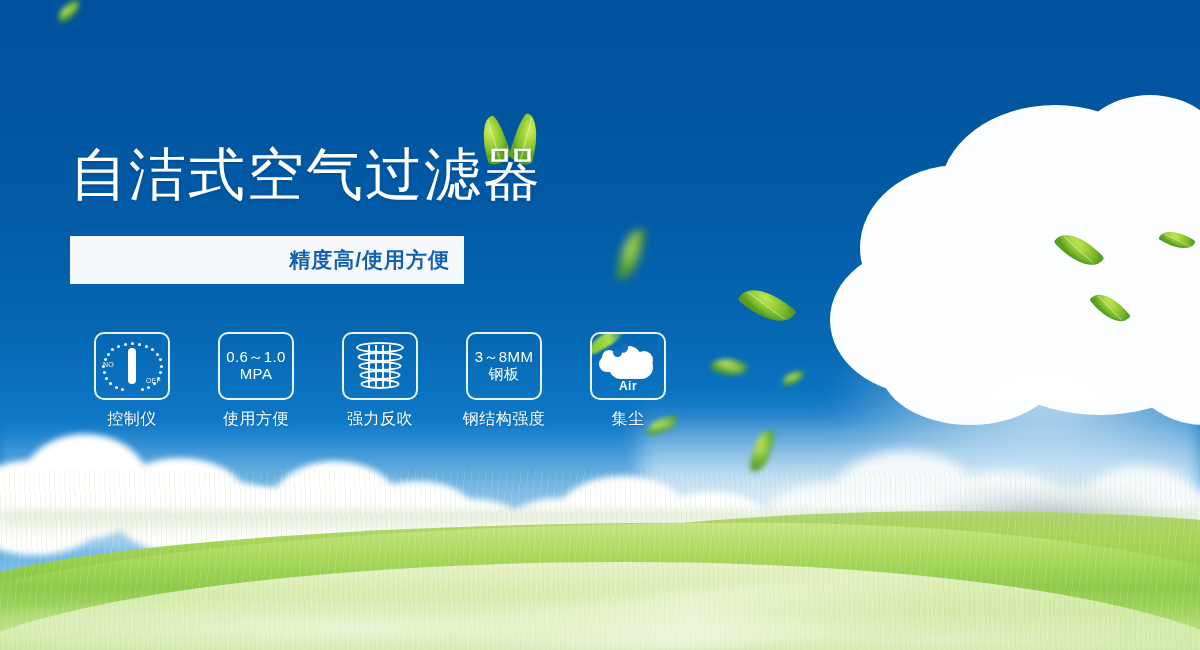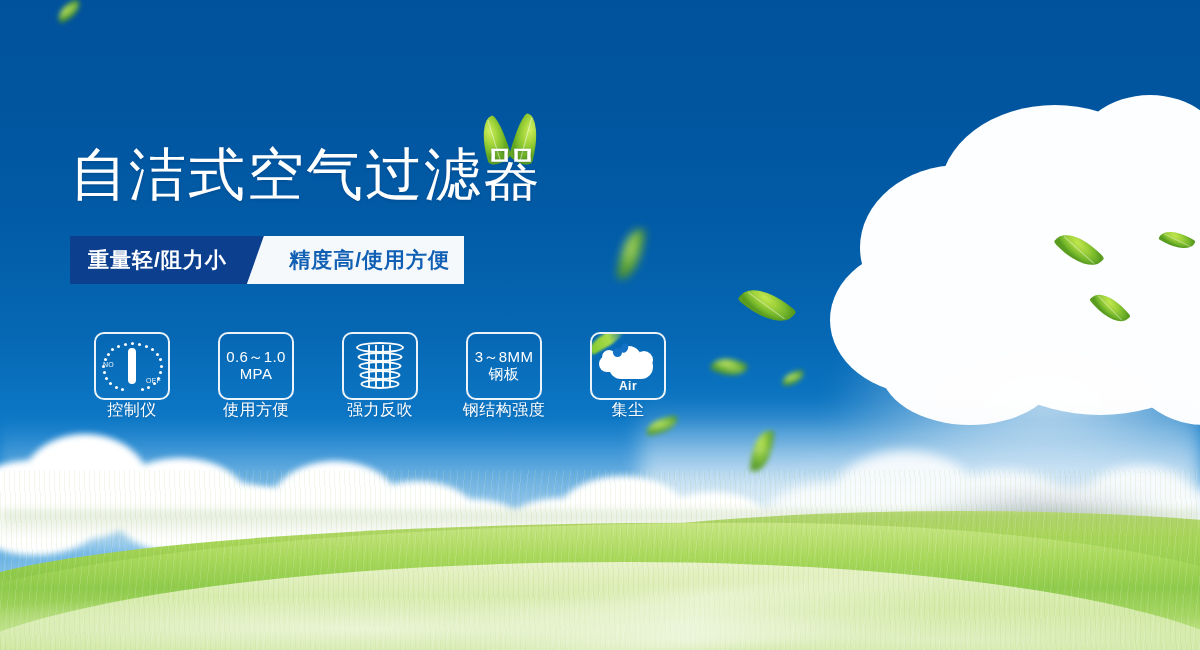--- a/index.html
+++ b/index.html
@@ -252,21 +252,21 @@
     border-radius:10px;
     display:flex;flex-direction:column;align-items:center;justify-content:center;
     color:#ffffff;
     position:relative;
     overflow:hidden;
   }
   .fbox .txt{
     font-size:15px;line-height:1.12;font-weight:400;text-align:center;letter-spacing:.4px;
   }
   .flabel{
-    margin-top:0;
+    margin-top:9px;
     color:#ffffff;
     font-size:16px;font-weight:400;letter-spacing:.5px;
     text-shadow:0 1px 2px rgba(0,40,90,.25);
     white-space:nowrap;
   }
 
   
   .gauge{position:relative;width:60px;height:54px;}
   .gauge .dot{position:absolute;width:3px;height:3px;border-radius:50%;background:#fff;}
   .gauge .needle{
@@ -404,21 +404,20 @@
   <div class="sprout-l">
       <i class="midrib"></i>
     </div>
   <div class="sprout-r">
       <i class="midrib"></i>
     </div>
 
   <div class="title">自洁式空气过滤器</div>
 
   <div class="subbar">
-    <div class="sub-left">重量轻/阻力小</div>
     <div class="sub-right">精度高/使用方便</div>
   </div>
 
   <div class="features">
 
     <div class="feature">
       <div class="fbox">
         <div class="gauge">
           <span class="dot" style="left:29px;top:3px;"></span>
           <span class="dot" style="left:36px;top:3.6px;"></span>

